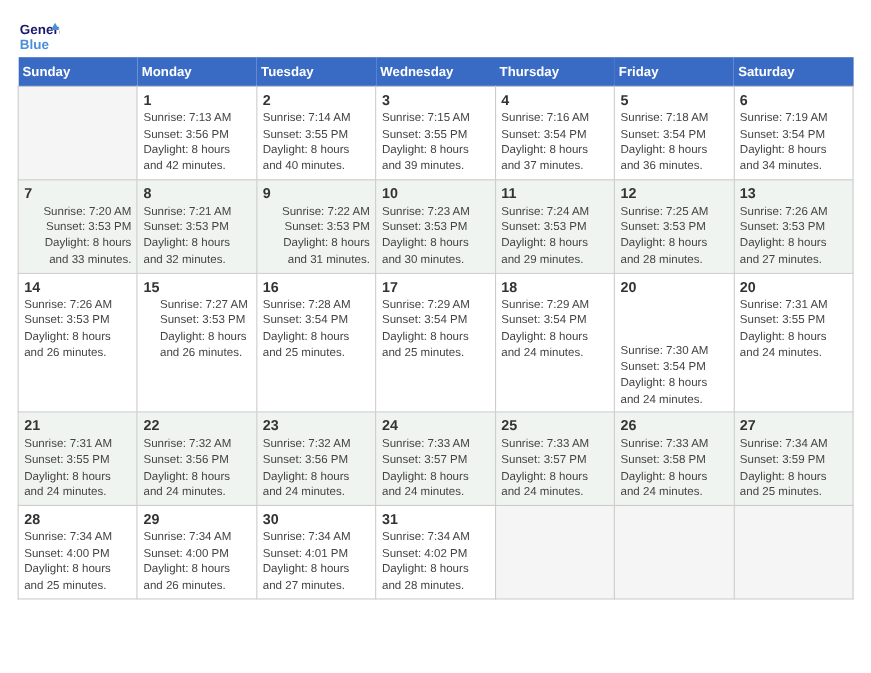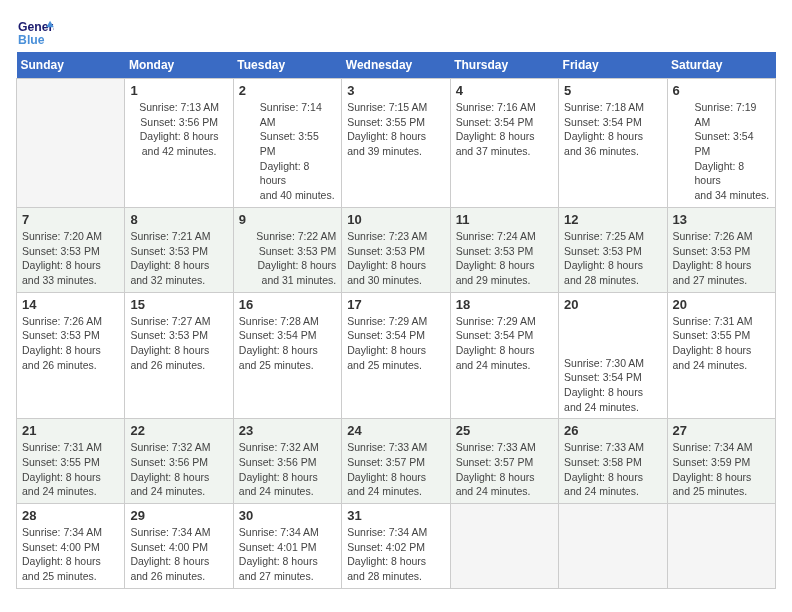--- a/index.html
+++ b/index.html
@@ -113,28 +113,28 @@
         <th>Thursday</th>
         <th>Friday</th>
         <th>Saturday</th>
       </tr>
   </thead>
   <tbody id="calendar-body">
   <tr>
         <td class="empty"></td>
         <td>
           <span class="day-num">1</span>
-          <div class="day-info" style="white-space: pre-line; text-align: center;">Sunrise: 7:13 AM
+          <div class="day-info" style="white-space: pre-line;">Sunrise: 7:13 AM
 Sunset: 3:56 PM
 Daylight: 8 hours
 and 42 minutes.</div>
         </td>
         <td>
           <span class="day-num">2</span>
-          <div class="day-info" style="white-space: pre-line; margin-left: 21px;">Sunrise: 7:14 AM
+          <div class="day-info" style="white-space: pre-line;">Sunrise: 7:14 AM
 Sunset: 3:55 PM
 Daylight: 8 hours
 and 40 minutes.</div>
         </td>
         <td>
           <span class="day-num">3</span>
           <div class="day-info" style="white-space: pre-line;">Sunrise: 7:15 AM
 Sunset: 3:55 PM
 Daylight: 8 hours
 and 39 minutes.</div>
@@ -148,30 +148,30 @@
         </td>
         <td>
           <span class="day-num">5</span>
           <div class="day-info" style="white-space: pre-line;">Sunrise: 7:18 AM
 Sunset: 3:54 PM
 Daylight: 8 hours
 and 36 minutes.</div>
         </td>
         <td>
           <span class="day-num">6</span>
-          <div class="day-info" style="white-space: pre-line; margin-left: 22px;">Sunrise: 7:19 AM
+          <div class="day-info" style="white-space: pre-line;">Sunrise: 7:19 AM
 Sunset: 3:54 PM
 Daylight: 8 hours
 and 34 minutes.</div>
         </td>
       </tr>
       <tr>
         <td>
           <span class="day-num">7</span>
-          <div class="day-info" style="white-space: pre-line;">Sunrise: 7:20 AM
+          <div class="day-info" style="white-space: pre-line; text-align: right;">Sunrise: 7:20 AM
 Sunset: 3:53 PM
 Daylight: 8 hours
 and 33 minutes.</div>
         </td>
         <td>
           <span class="day-num">8</span>
           <div class="day-info" style="white-space: pre-line;">Sunrise: 7:21 AM
 Sunset: 3:53 PM
 Daylight: 8 hours
 and 32 minutes.</div>
@@ -215,21 +215,21 @@
       <tr>
         <td>
           <span class="day-num">14</span>
           <div class="day-info" style="white-space: pre-line;">Sunrise: 7:26 AM
 Sunset: 3:53 PM
 Daylight: 8 hours
 and 26 minutes.</div>
         </td>
         <td>
           <span class="day-num">15</span>
-          <div class="day-info" style="white-space: pre-line;">Sunrise: 7:27 AM
+          <div class="day-info" style="white-space: pre-line; margin-left: 15px;">Sunrise: 7:27 AM
 Sunset: 3:53 PM
 Daylight: 8 hours
 and 26 minutes.</div>
         </td>
         <td>
           <span class="day-num">16</span>
           <div class="day-info" style="white-space: pre-line;">Sunrise: 7:28 AM
 Sunset: 3:54 PM
 Daylight: 8 hours
 and 25 minutes.</div>

